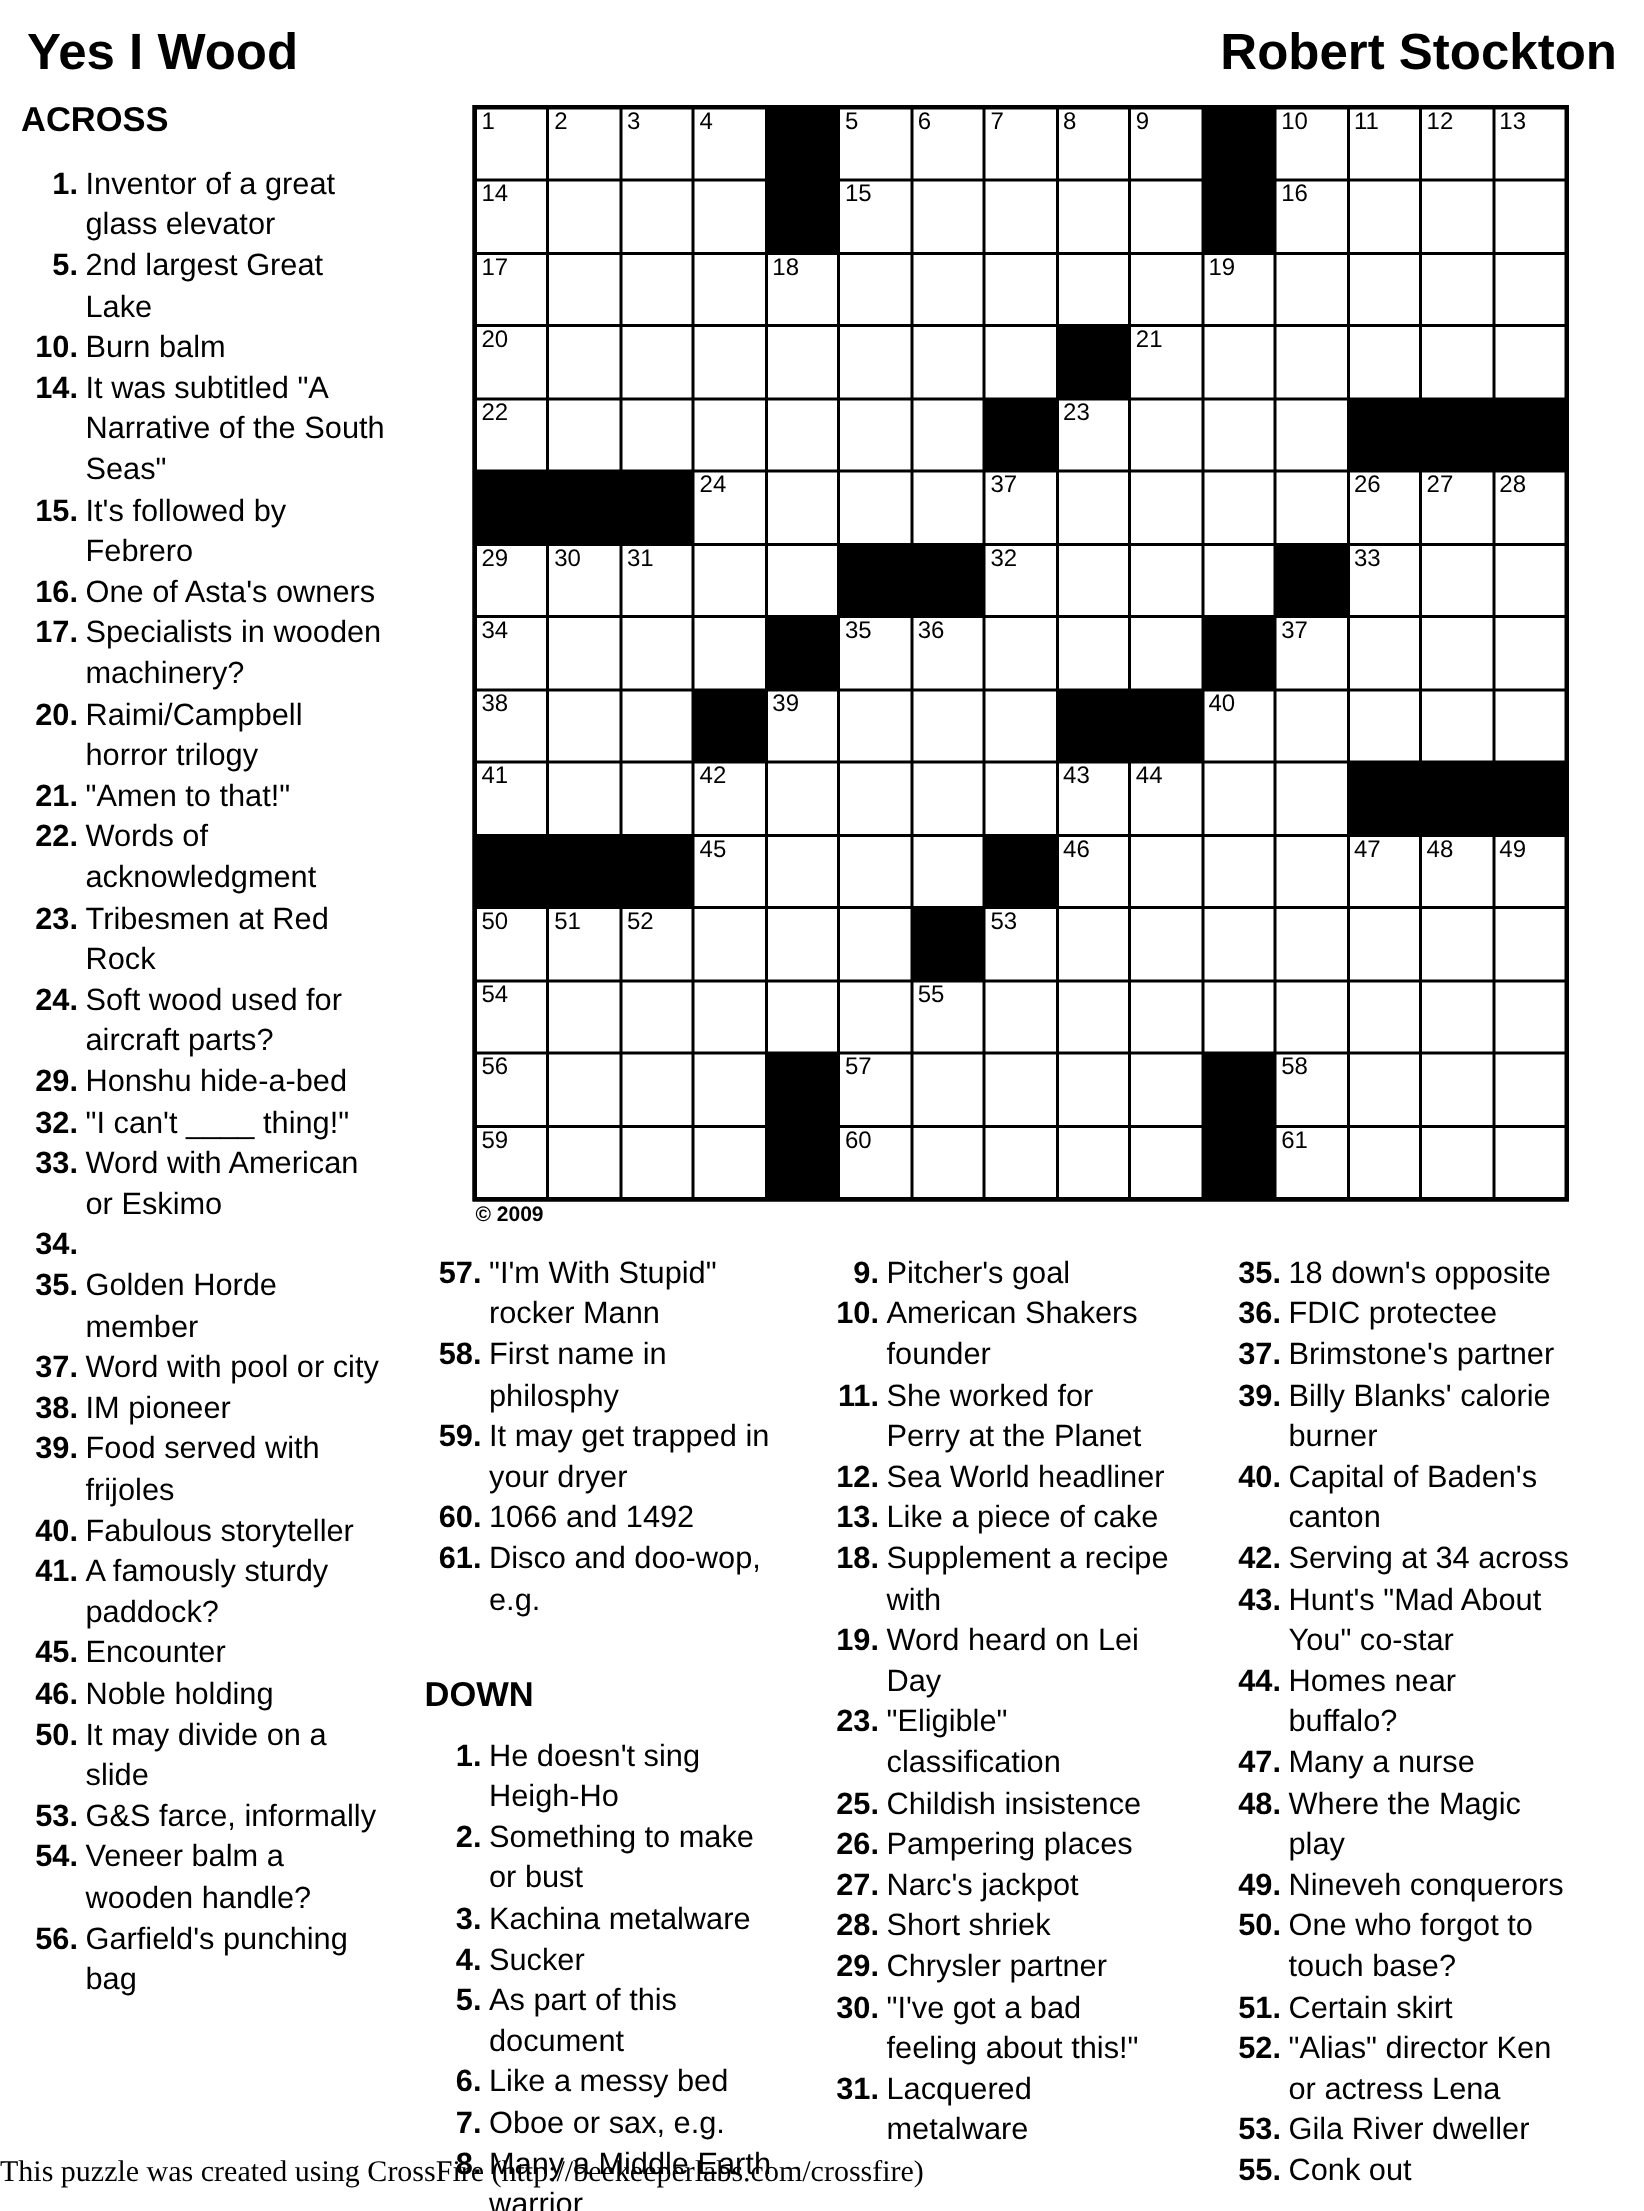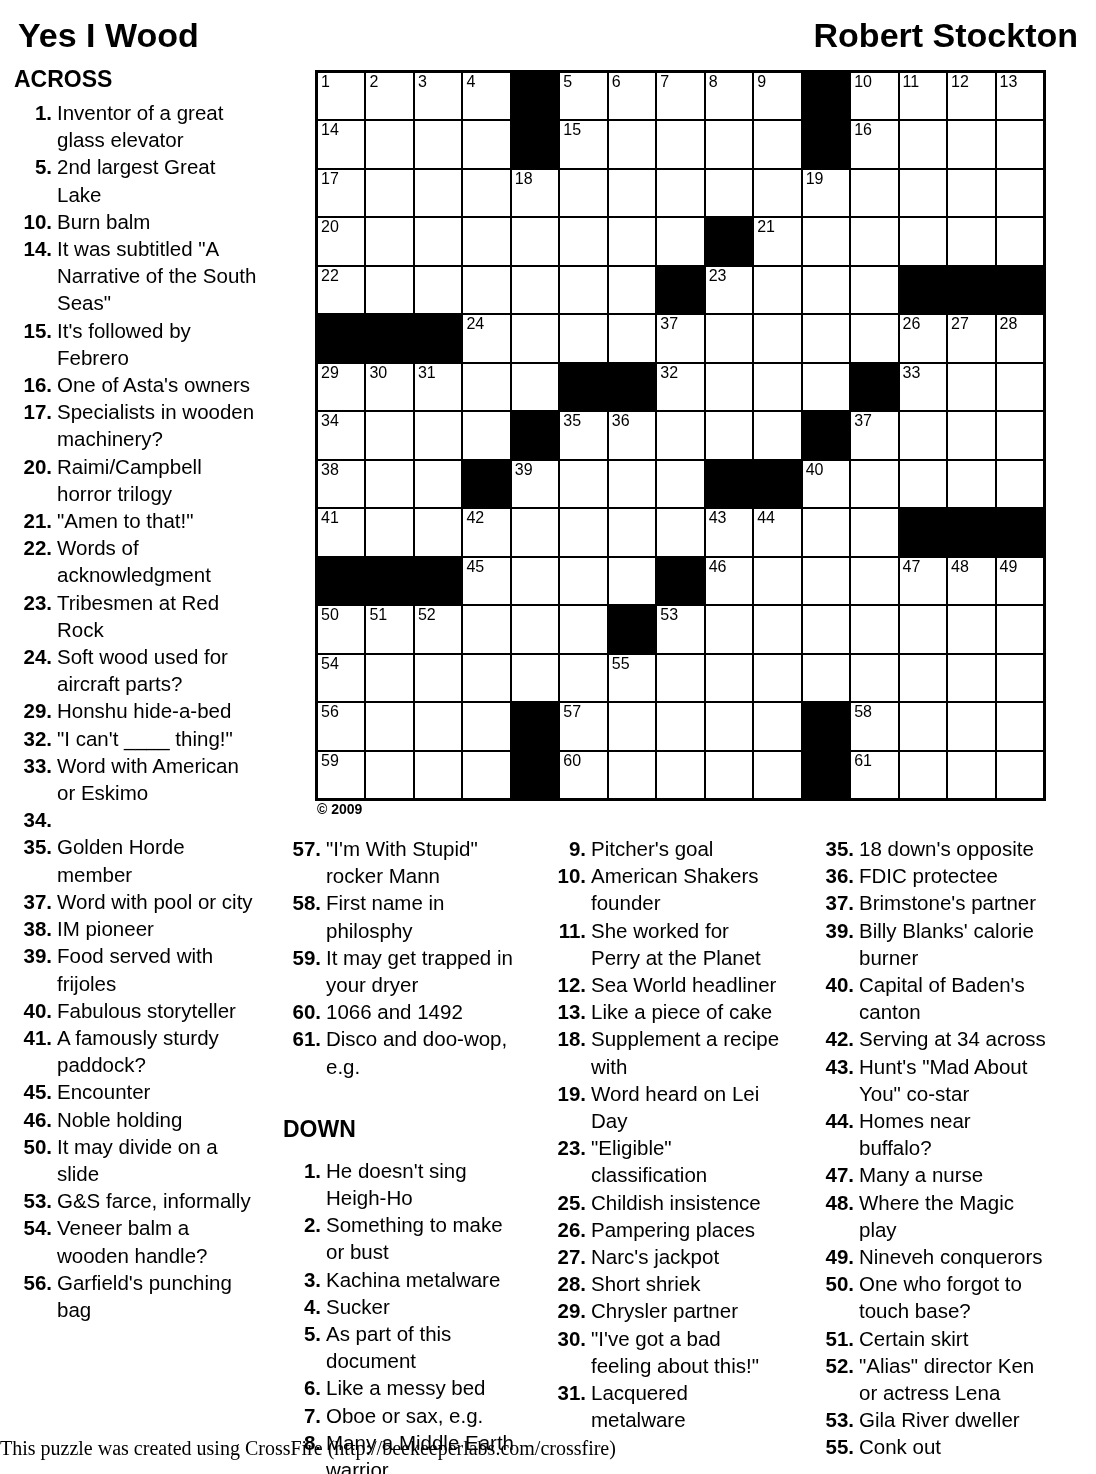--- a/index.html
+++ b/index.html
@@ -22,21 +22,21 @@
   .cell .num { position:absolute; top:0px; left:3px; font-size:16px; line-height:18px; font-weight:400; }
   .copyright { position:absolute; left:317px; top:801px; font-size:14px; font-weight:bold; }
 
   
   .clue-col { position:absolute; font-size:20.5px; line-height:27.2px; }
   #col1 { left:14px;  top:64px;  width:243px; }
   #col2 { left:283px; top:835px; width:239px; }
   #col3 { left:548px; top:835px; width:235px; }
   #col4 { left:816px; top:835px; width:232px; }
   .col-header { font-weight:bold; font-size:23px; line-height:30px; }
-  #col1 .col-header { margin-bottom:5px; }
+  #col1 .col-header { margin-bottom:15px; }
   .down-header { margin-top:34px; margin-bottom:13px; }
   .clue { display:flex; align-items:flex-start; }
   .cn { flex:0 0 43px; box-sizing:border-box; padding-right:5px; text-align:right; font-weight:bold; }
   .ct { flex:1; }
 
   .footer {
     position:absolute; left:0; top:1437px; width:100%; 
     font-family:"Liberation Serif","DejaVu Serif",serif; font-size:20px;
   }
 </style>

